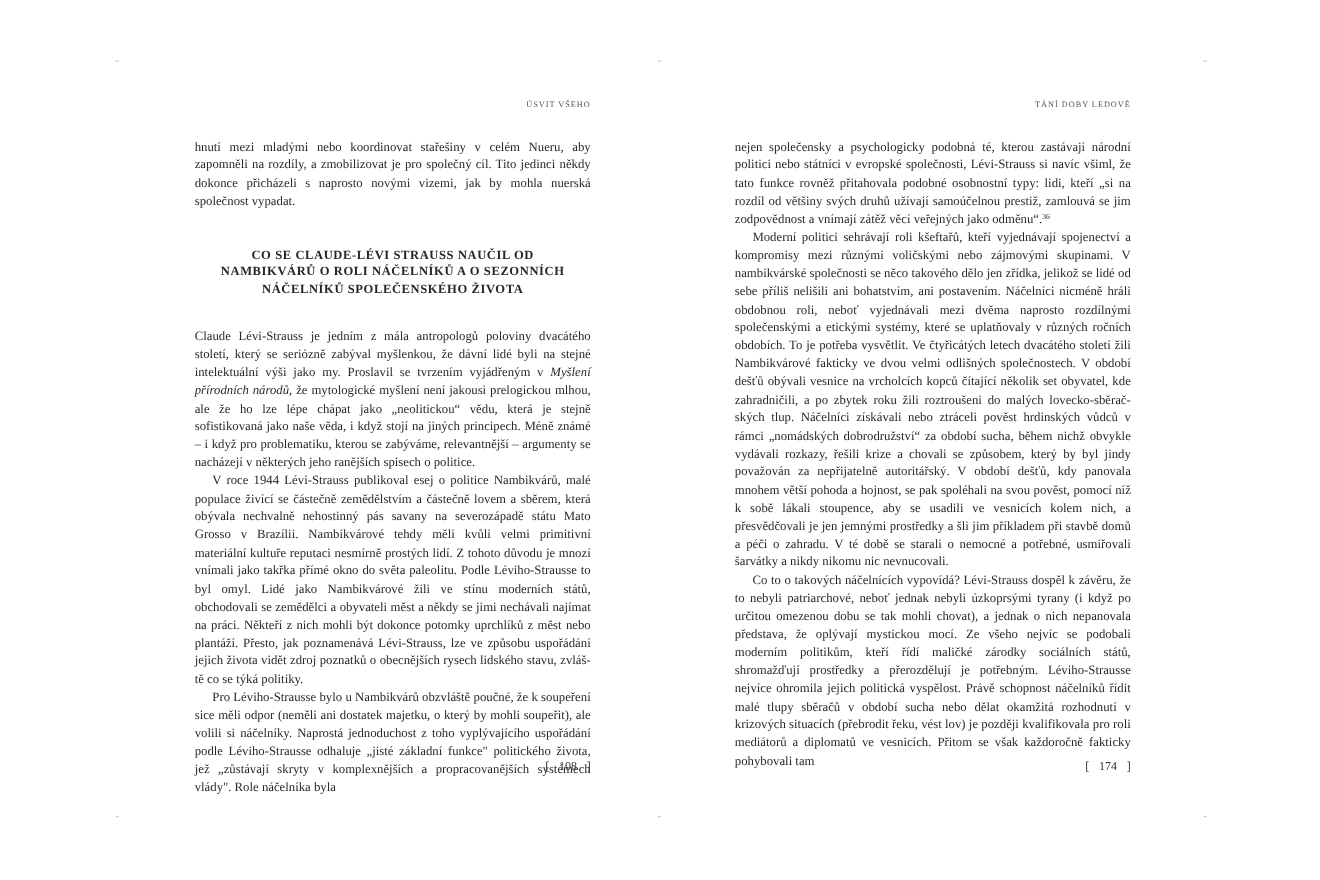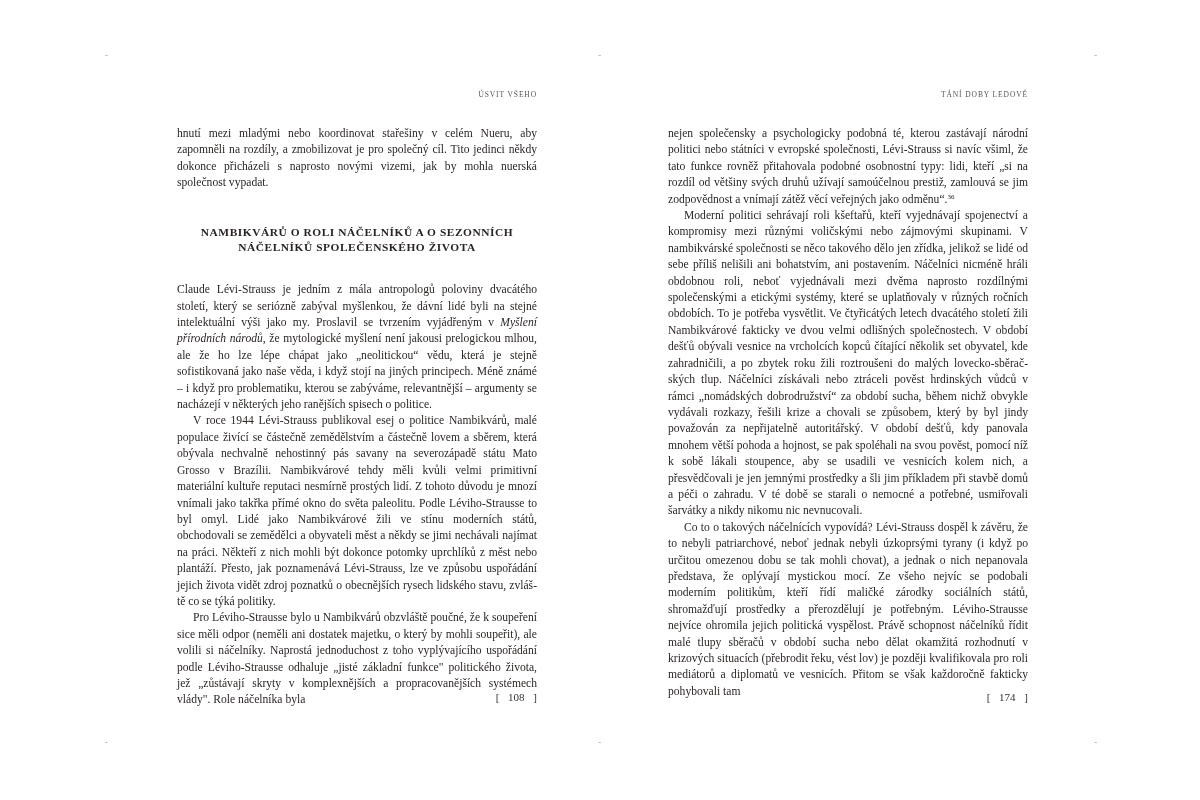--- a/index.html
+++ b/index.html
@@ -43,20 +43,21 @@
 <div class="mark" style="left:1094px;top:55px;"></div>
 <div class="mark" style="left:105px;top:742px;"></div>
 <div class="mark" style="left:598px;top:742px;"></div>
 <div class="mark" style="left:1094px;top:742px;"></div>
 
 <section class="page left">
   <div class="runhead">ÚSVIT VŠEHO</div>
   <div class="body">
     <p>hnutí mezi mladými nebo koordinovat stařešiny v celém Nueru, aby zapomněli na rozdíly, a zmobilizovat je pro společný cíl. Tito jedinci někdy dokonce přicházeli s naprosto novými vizemi, jak by mohla nuerská společnost vypadat.</p>
     <h2 class="heading">
+      <span>CO SE CLAUDE-LÉVI STRAUSS NAUČIL OD</span>
       <span>NAMBIKVÁRŮ O ROLI NÁČELNÍKŮ A O SEZONNÍCH</span>
       <span>NÁČELNÍKŮ SPOLEČENSKÉHO ŽIVOTA</span>
     </h2>
     <p><span>Claude Lévi-Strauss je jedním z mála antropologů poloviny dvacá­tého století, který se seriózně zabýval myšlenkou, že dávní lidé byli na stejné intelektuální výši jako my. Proslavil se tvrzením vyjádřeným v </span><em>Myšlení přírodních národů</em><span>, že mytologické myšlení není jakousi pre­logickou mlhou, ale že ho lze lépe chápat jako „neolitickou“ vědu, která je stejně sofistikovaná jako naše věda, i když stojí na jiných principech. Méně známé – i když pro problematiku, kterou se zabý­váme, relevantnější – argumenty se nacházejí v některých jeho raněj­ších spisech o politice.</span></p>
     <p class="indent">V roce 1944 Lévi-Strauss publikoval esej o politice Nambikvá­rů, malé populace živící se částečně zemědělstvím a částečně lovem a sběrem, která obývala nechvalně nehostinný pás savany na severo­západě státu Mato Grosso v Brazílii. Nambikvárové tehdy měli kvůli velmi primitivní materiální kultuře reputaci nesmírně prostých lidí. Z tohoto důvodu je mnozí vnímali jako takřka přímé okno do světa paleolitu. Podle Léviho-Strausse to byl omyl. Lidé jako Nambikváro­vé žili ve stínu moderních států, obchodovali se zemědělci a obyva­teli měst a někdy se jimi nechávali najímat na práci. Někteří z nich mohli být dokonce potomky uprchlíků z měst nebo plantáží. Přesto, jak poznamenává Lévi-Strauss, lze ve způsobu uspořádání jejich ži­vota vidět zdroj poznatků o obecnějších rysech lidského stavu, zvláš­tě co se týká politiky.</p>
     <p class="indent">Pro Léviho-Strausse bylo u Nambikvárů obzvláště poučné, že k soupeření sice měli odpor (neměli ani dostatek majetku, o který by mohli soupeřit), ale volili si náčelníky. Naprostá jednoduchost z toho vyplývajícího uspořádání podle Léviho-Strausse odhaluje „jisté zá­kladní funkce" politického života, jež „zůstávají skryty v komplex­nějších a propracovanějších systémech vlády". Role náčelníka byla</p>
   </div>
   <div class="folio"><span>[</span> <span>108</span> <span>]</span></div>
 </section>
 

